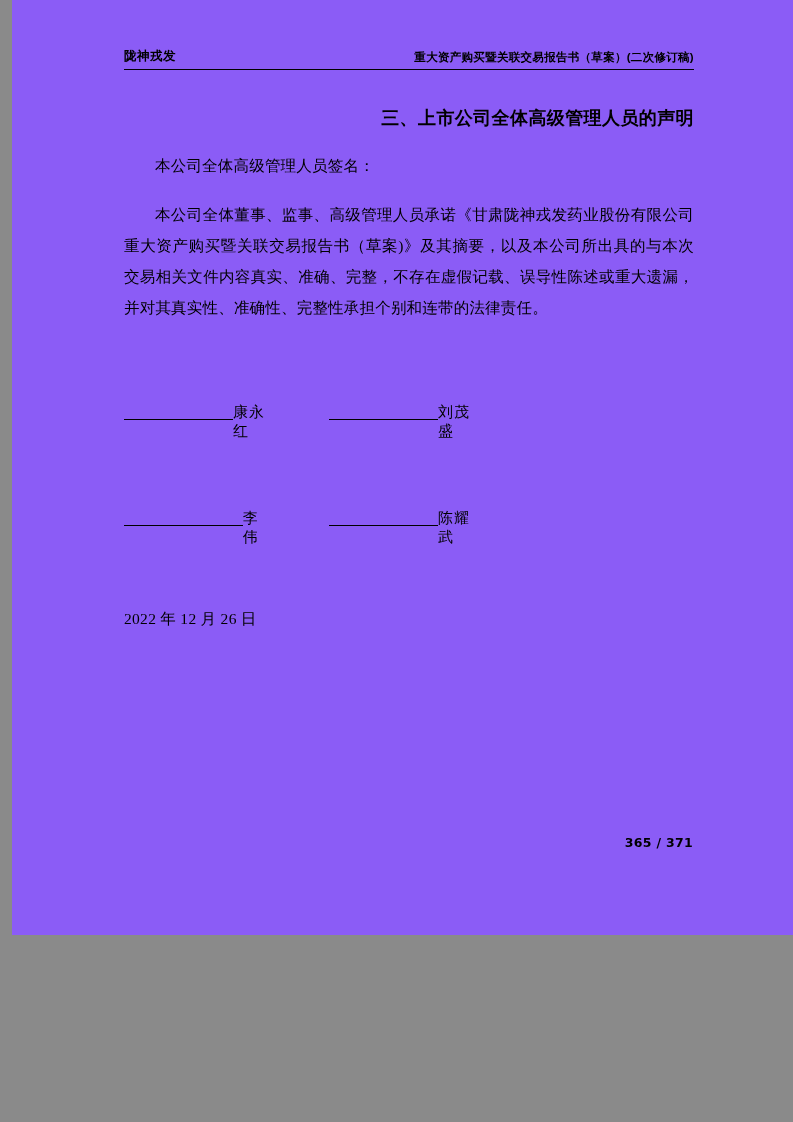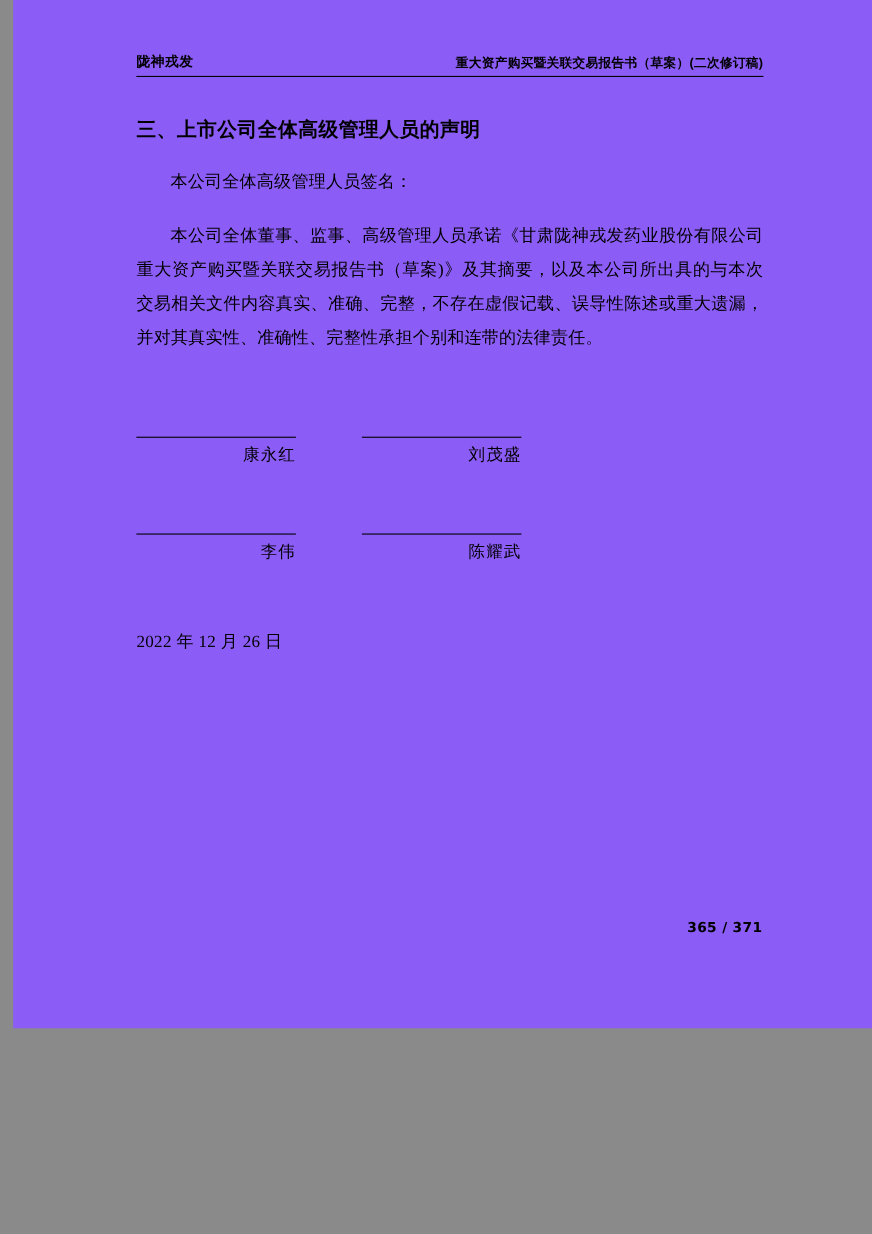--- a/index.html
+++ b/index.html
@@ -48,20 +48,21 @@
     font-weight: bold;
   }
 
   
   .section-title {
     margin-top: 36px;
     font-size: 18px;
     font-weight: bold;
     font-family: Liberation Mono, monospace;
     letter-spacing: 0.4px;
+    text-align: right;
   }
 
   
   .para {
     margin-top: 18px;
     font-size: 15.5px;
     line-height: 31px;
     text-align: justify;
     text-indent: 2em;
     letter-spacing: 0.2px;
@@ -75,22 +76,22 @@
     margin-top: 74px;
   }
   .sig-row {
     display: flex;
     margin-bottom: 62px;
   }
   .sig-cell {
     width: 145px;
     margin-right: 60px;
     display: flex;
-    flex-direction: column;
-    align-items: flex-end;
+    flex-direction: row;
+    align-items: center;
   }
   .sig-cell.empty .sig-line { border-bottom: none; }
   .sig-line {
     width: 145px;
     border-bottom: 1px solid #000;
     height: 0;
   }
   .sig-name {
     margin-top: 6px;
     font-size: 15px;

